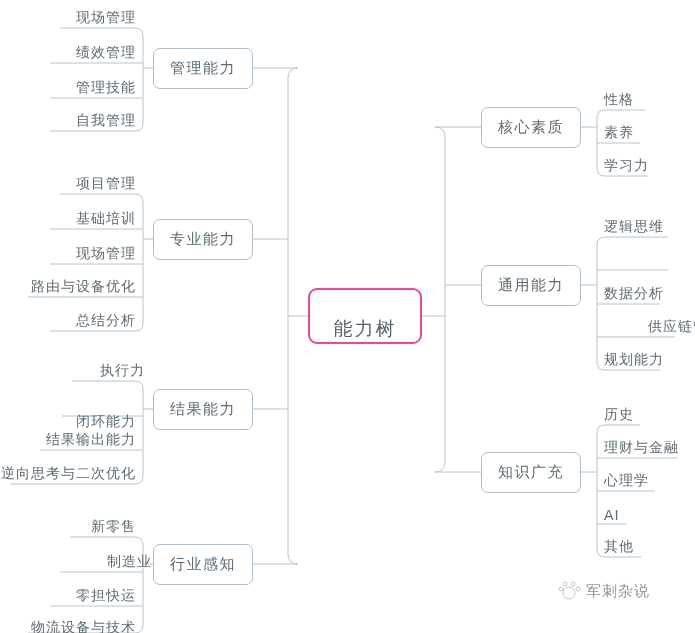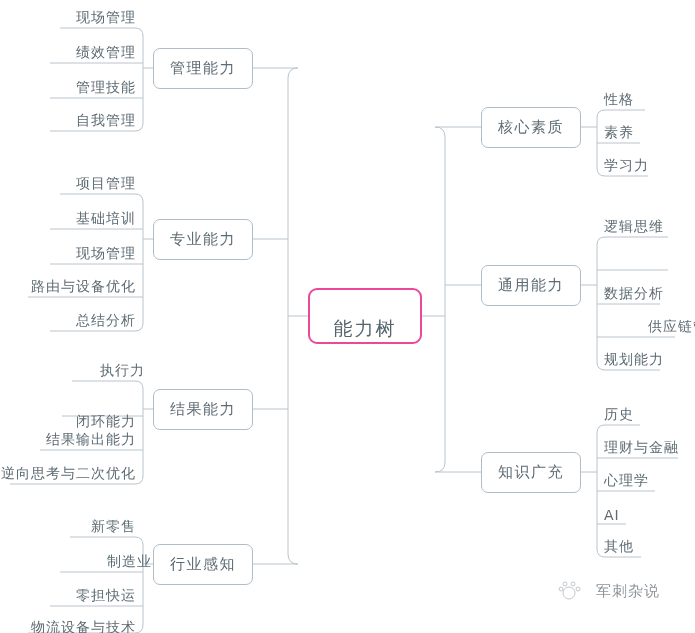--- a/index.html
+++ b/index.html
@@ -61,21 +61,21 @@
     color: #5d6b73;
     white-space: nowrap;
     padding-bottom: 1px;
   }
   .leaf-left { justify-content: flex-end; padding-right: 4px; }
   .leaf-right { justify-content: flex-start; padding-left: 4px; }
   .watermark {
     position: absolute;
     display: flex;
     align-items: center;
-    gap: 14px;
+    gap: 4px;
     color: #8e9499;
     font-size: 15px;
     letter-spacing: 1px;
   }
   .wm-icon { width: 26px; height: 22px; display: block; opacity: .6; }
 </style>
 </head>
 <body>
 
 <div id="mindmap">

